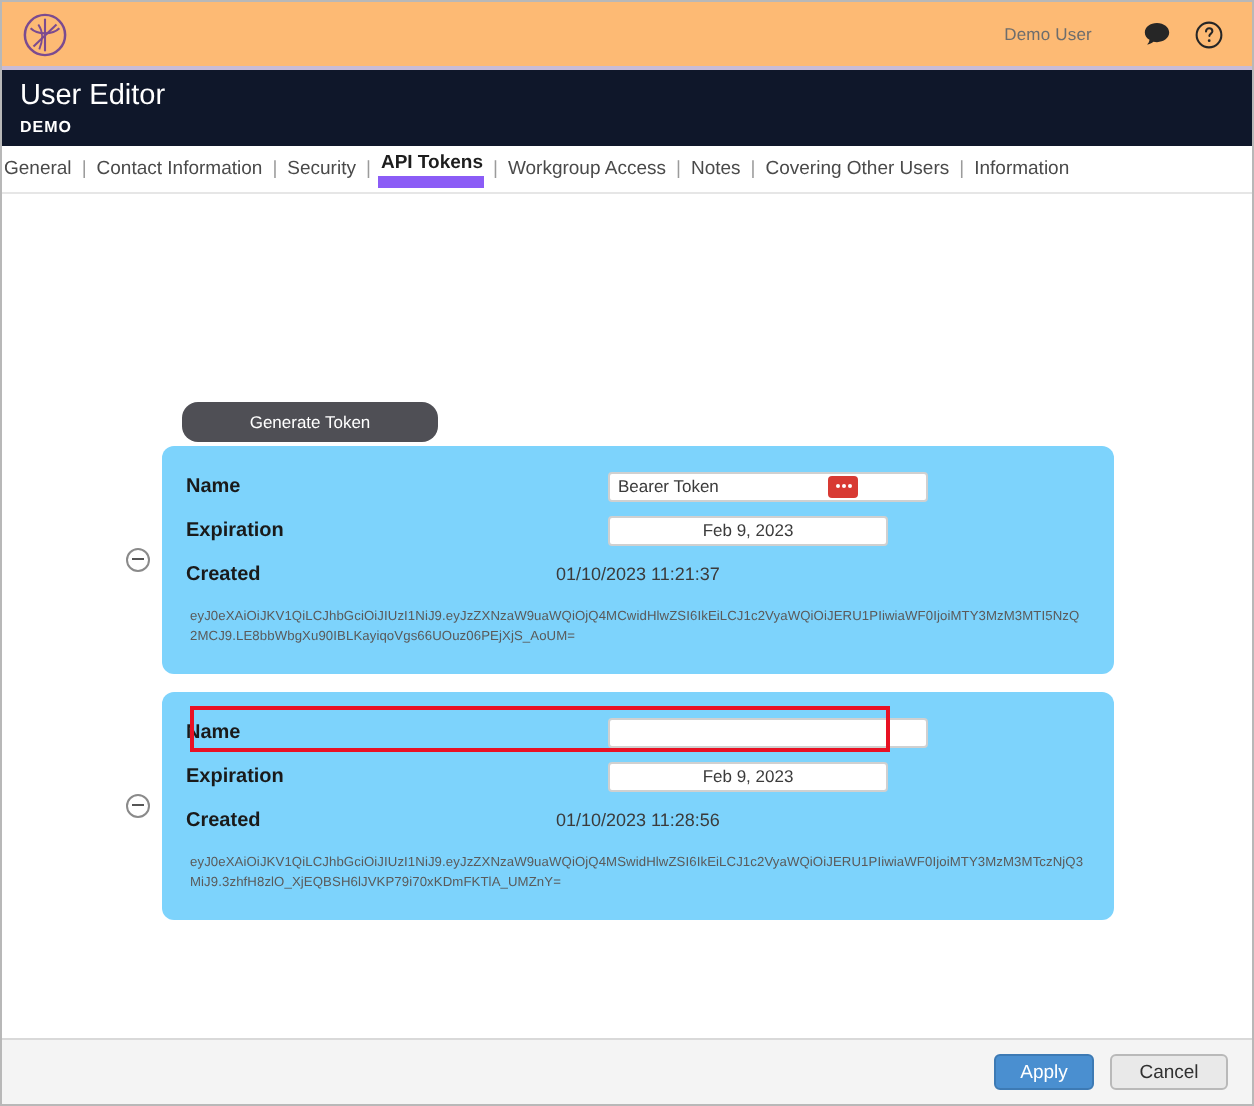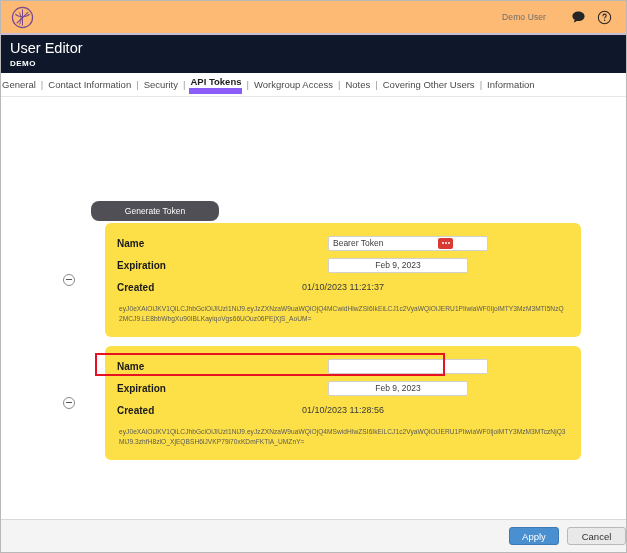--- a/index.html
+++ b/index.html
@@ -122,23 +122,23 @@
     border: none;
     border-radius: 8px;
     font-size: 8.5px;
     font-family: "Liberation Sans", sans-serif;
     cursor: pointer;
     padding: 0;
   }
 
   .token-card {
     position: absolute;
-    left: 104px;
+    left: 80px;
     width: 476px;
-    background: #fde047;
+    background: #7dd3fc;
     border-radius: 6px;
     box-sizing: border-box;
     padding: 9px 12px 8px 12px;
   }
   .card-1 { top: 126px; height: 114px; }
   .card-2 { top: 249px; height: 114px; }
 
   .collapse-toggle {
     position: absolute;
     left: 62px;
@@ -244,21 +244,21 @@
     position: absolute;
     left: 0;
     right: 0;
     bottom: 0;
     height: 33px;
     background: #f4f4f4;
     border-top: 1px solid #d9d9d9;
     display: flex;
     align-items: center;
     justify-content: flex-end;
-    padding-right: 0;
+    padding-right: 12px;
     gap: 8px;
     box-sizing: border-box;
   }
   .btn-apply {
     background: #4a8fd0;
     color: #ffffff;
     border: 1px solid #3d7ab4;
     border-radius: 3px;
     font-size: 9.5px;
     font-family: "Liberation Sans", sans-serif;

